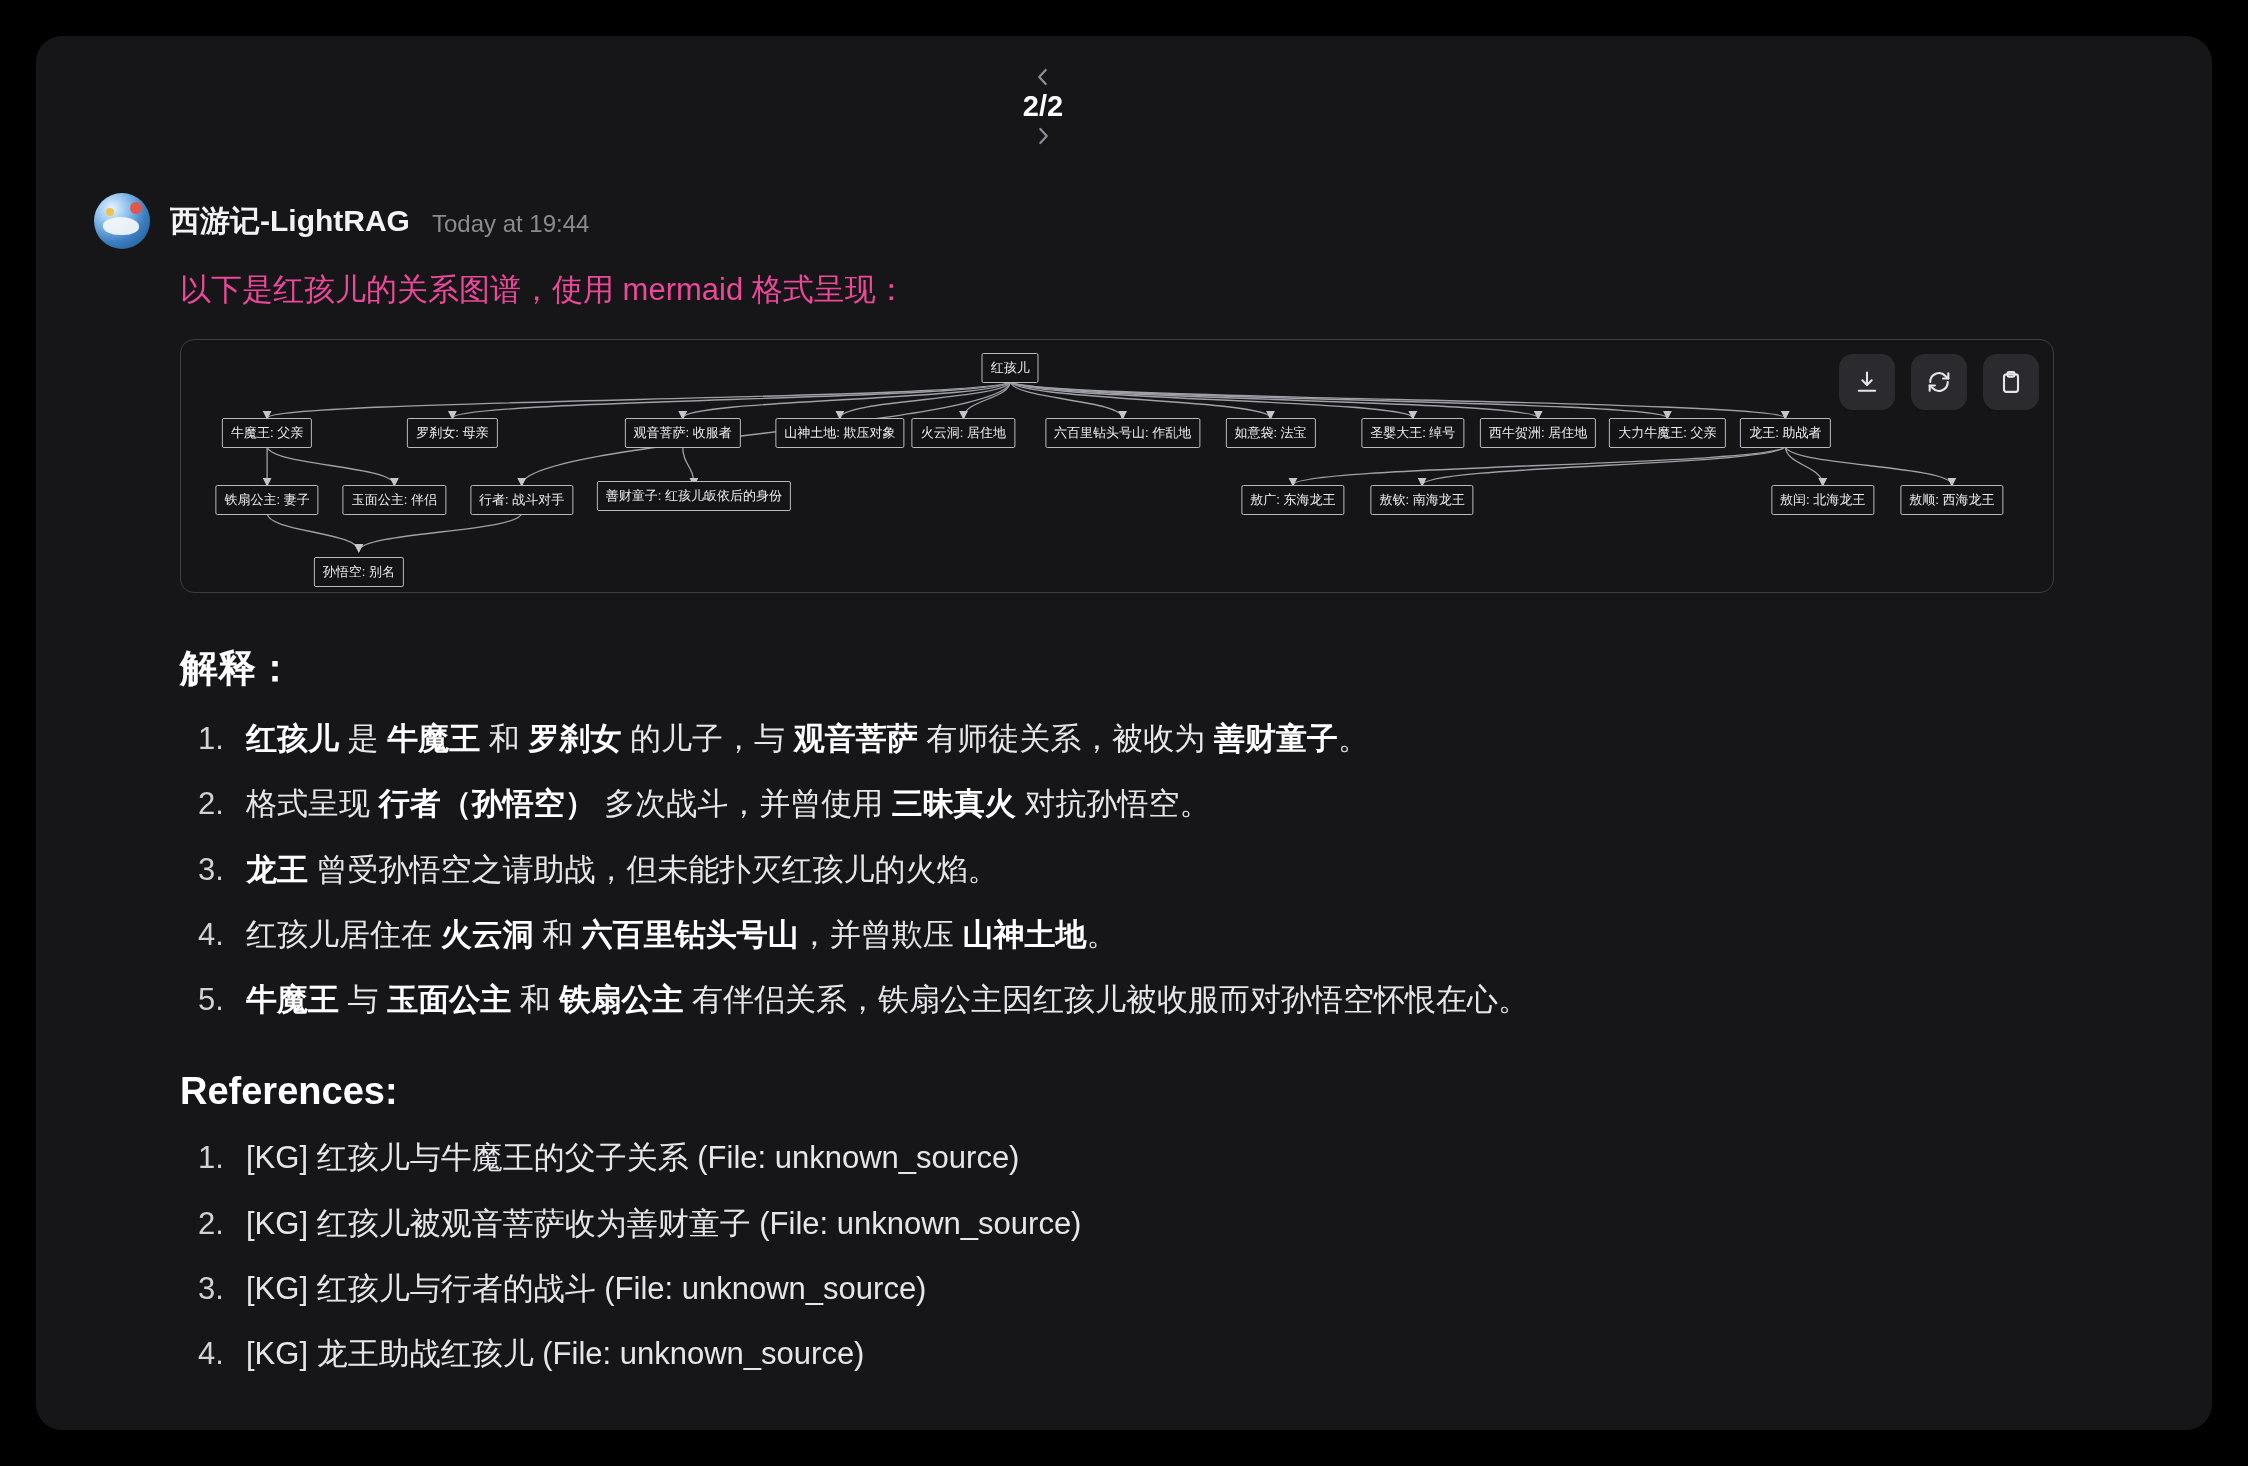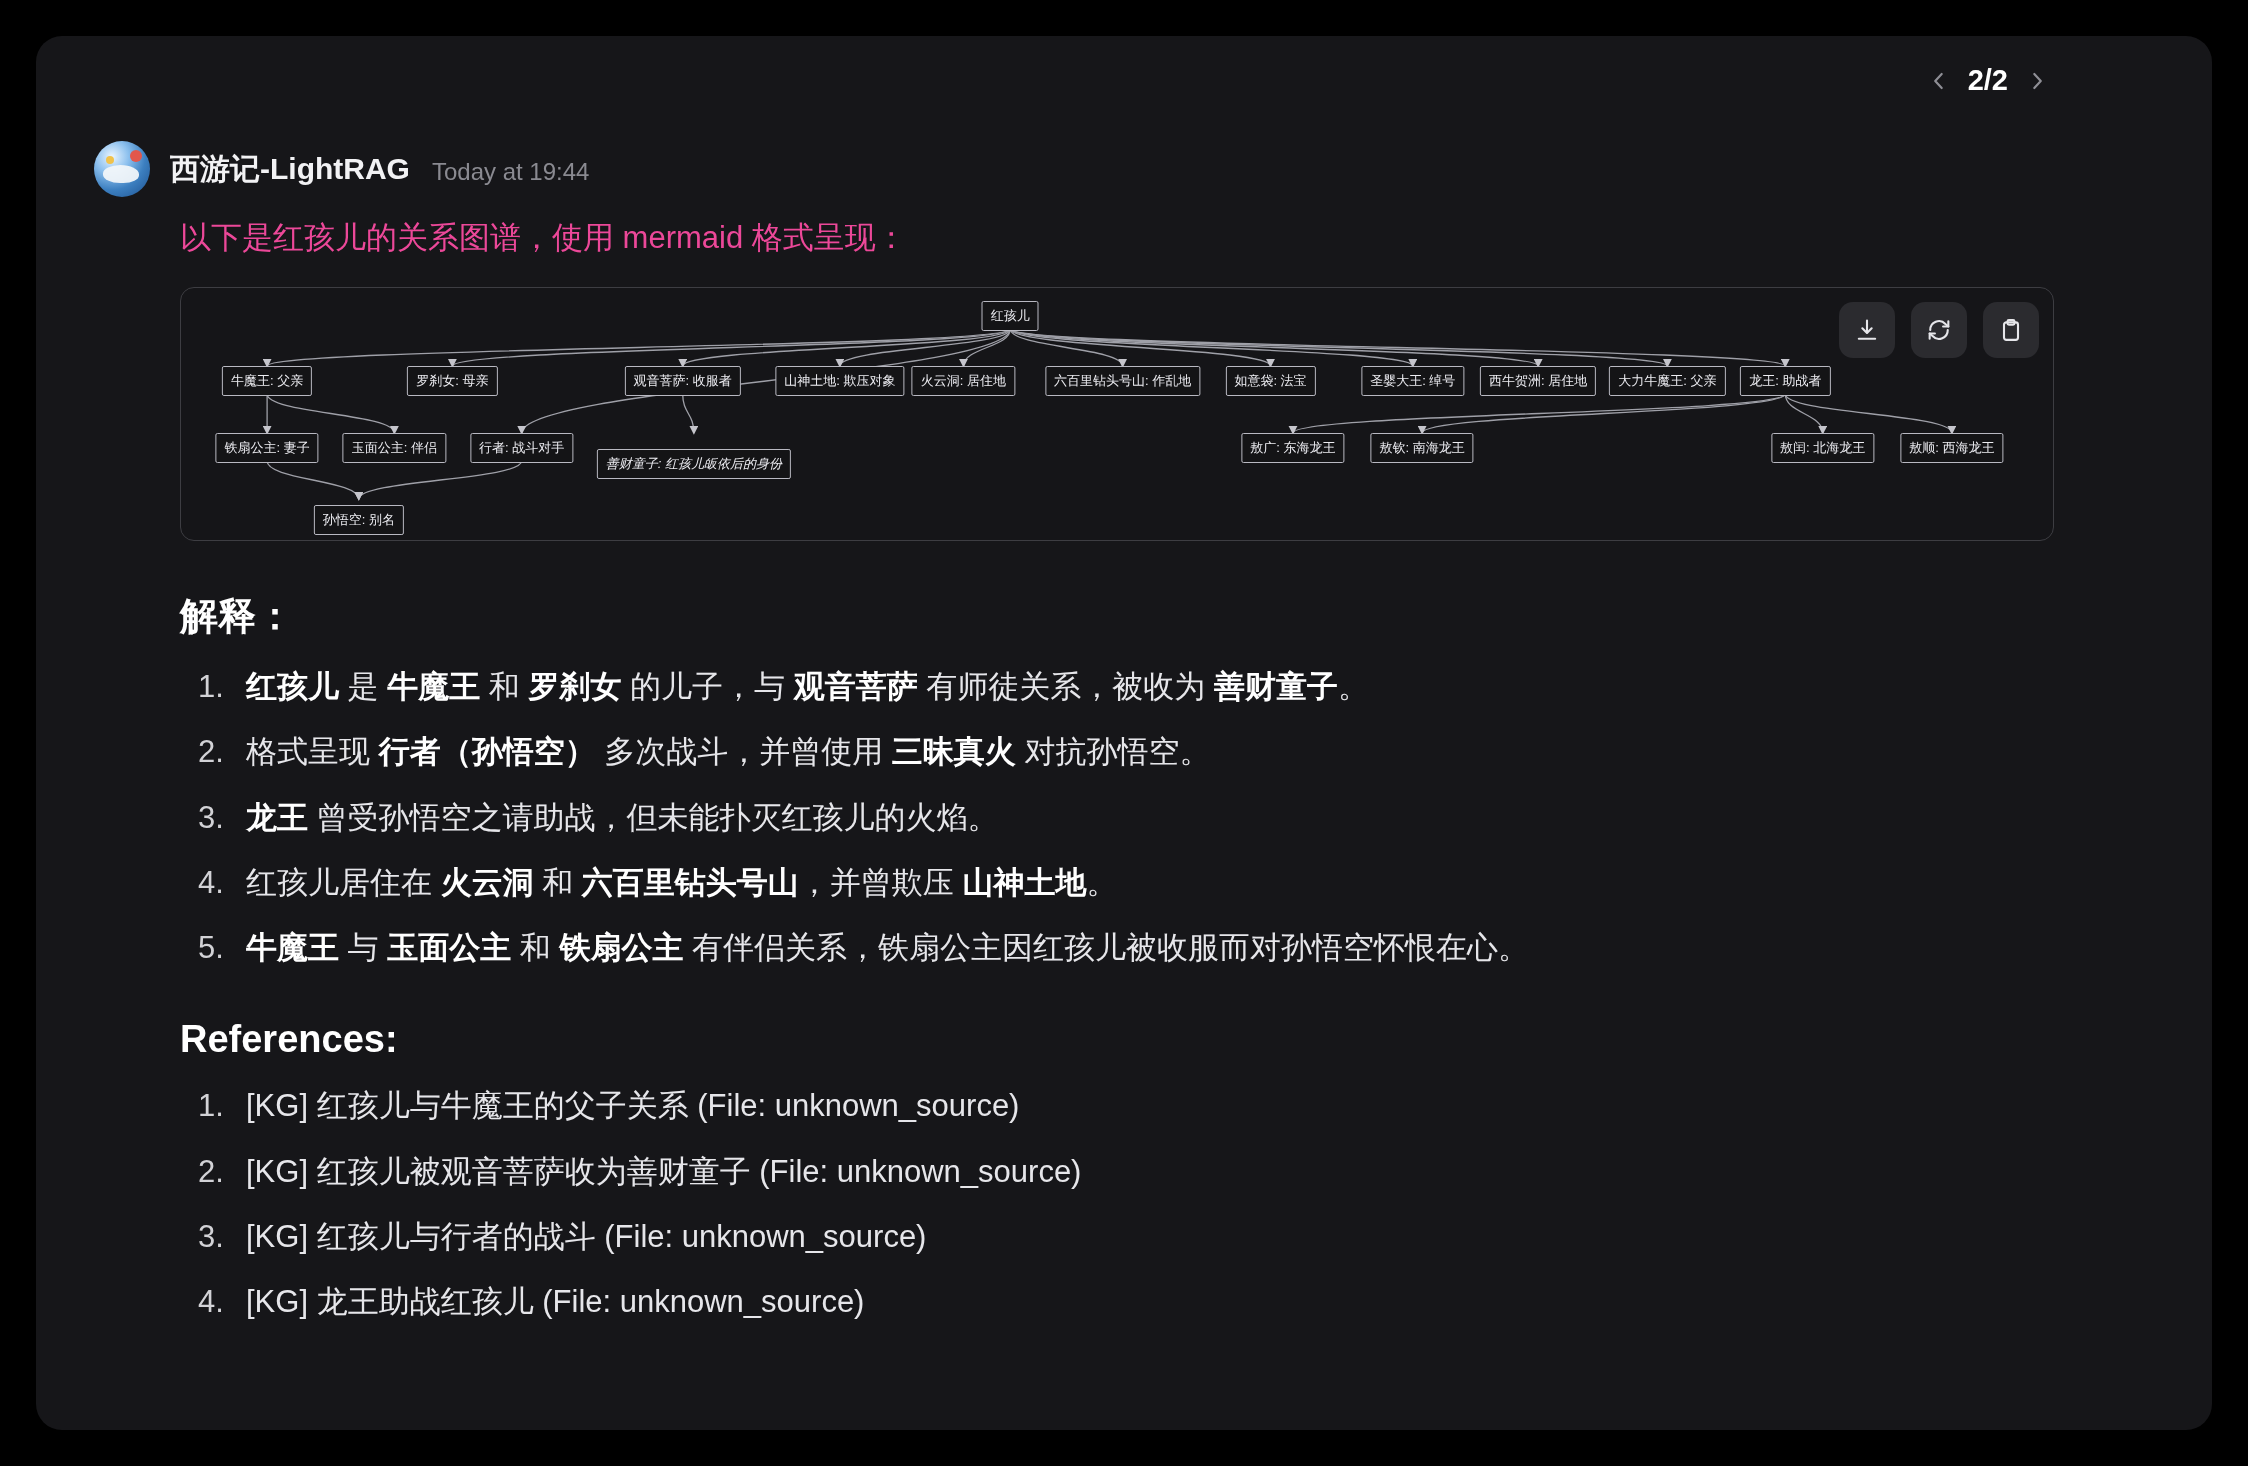--- a/index.html
+++ b/index.html
@@ -6,21 +6,21 @@
   body{width:2248px;height:1466px;position:relative;overflow:hidden;
        font-family:"Liberation Sans","DejaVu Sans",sans-serif;}
   .window{position:absolute;inset:36px;background:#161619;border-radius:26px;overflow:hidden;}
 
   
   .user-row{display:flex;justify-content:flex-end;margin:26px 158px 0 0;}
   .bubble{background:#2d2d31;color:#fff;font-size:31px;line-height:1.25;
           padding:25px 36px;border-radius:24px;max-width:1200px;}
 
   
-  .pag-row{display:flex;justify-content:flex-end;align-items:center;gap:16px;margin:28px 162px 0 0;}
+  .pag-row{display:flex;justify-content:flex-end;align-items:center;gap:0;margin:28px 162px 0 0;flex-direction:column;}
   .pag-label{color:#fff;font-weight:700;font-size:29px;}
   .pag-btn{background:none;border:none;padding:0;cursor:pointer;display:flex;align-items:center;}
   .pag-btn svg{stroke:#8e8e95;}
 
   
   .assistant{margin:44px 158px 0 58px;}
   .asst-header{display:flex;align-items:center;gap:20px;}
   .avatar{width:56px;height:56px;border-radius:50%;position:relative;overflow:hidden;flex:0 0 auto;
           background:radial-gradient(circle at 32% 28%, #eaf5ff, #8cc0ee 30%, #3c7fc0 60%, #1b4f8d 100%);}
   .avatar::after{content:"";position:absolute;left:9px;top:24px;width:36px;height:18px;
@@ -121,21 +121,21 @@
             <div class="node" style="left: 41.8%; top: 93px;">火云洞: 居住地</div>
             <div class="node" style="left: 50.3%; top: 93px;">六百里钻头号山: 作乱地</div>
             <div class="node" style="left: 58.2%; top: 93px;">如意袋: 法宝</div>
             <div class="node" style="left: 65.8%; top: 93px;">圣婴大王: 绰号</div>
             <div class="node" style="left: 72.5%; top: 93px;">西牛贺洲: 居住地</div>
             <div class="node" style="left: 79.4%; top: 93px;">大力牛魔王: 父亲</div>
             <div class="node" style="left: 85.7%; top: 93px;">龙王: 助战者</div>
             <div class="node" style="left: 4.6%; top: 160px;">铁扇公主: 妻子</div>
             <div class="node" style="left: 11.4%; top: 160px;">玉面公主: 伴侣</div>
             <div class="node" style="left: 18.2%; top: 160px;">行者: 战斗对手</div>
-            <div class="node" style="left: 27.4%; top: 176px; font-style: italic;">善财童子: 红孩儿皈依后的身份</div>
+            <div class="node" style="left: 27.4%; top: 156px;">善财童子: 红孩儿皈依后的身份</div>
             <div class="node" style="left: 59.4%; top: 160px;">敖广: 东海龙王</div>
             <div class="node" style="left: 66.3%; top: 160px;">敖钦: 南海龙王</div>
             <div class="node" style="left: 87.7%; top: 160px;">敖闰: 北海龙王</div>
             <div class="node" style="left: 94.6%; top: 160px;">敖顺: 西海龙王</div>
             <div class="node" style="left: 9.5%; top: 232px;">孙悟空: 别名</div>
           </div>
         <div class="panel-actions">
           <button class="pa-btn" aria-label="download">
             <svg width="28" height="28" viewBox="0 0 24 24" fill="none" stroke-width="1.8" stroke-linecap="round" stroke-linejoin="round">
                 <path d="M12 4v10"></path>

